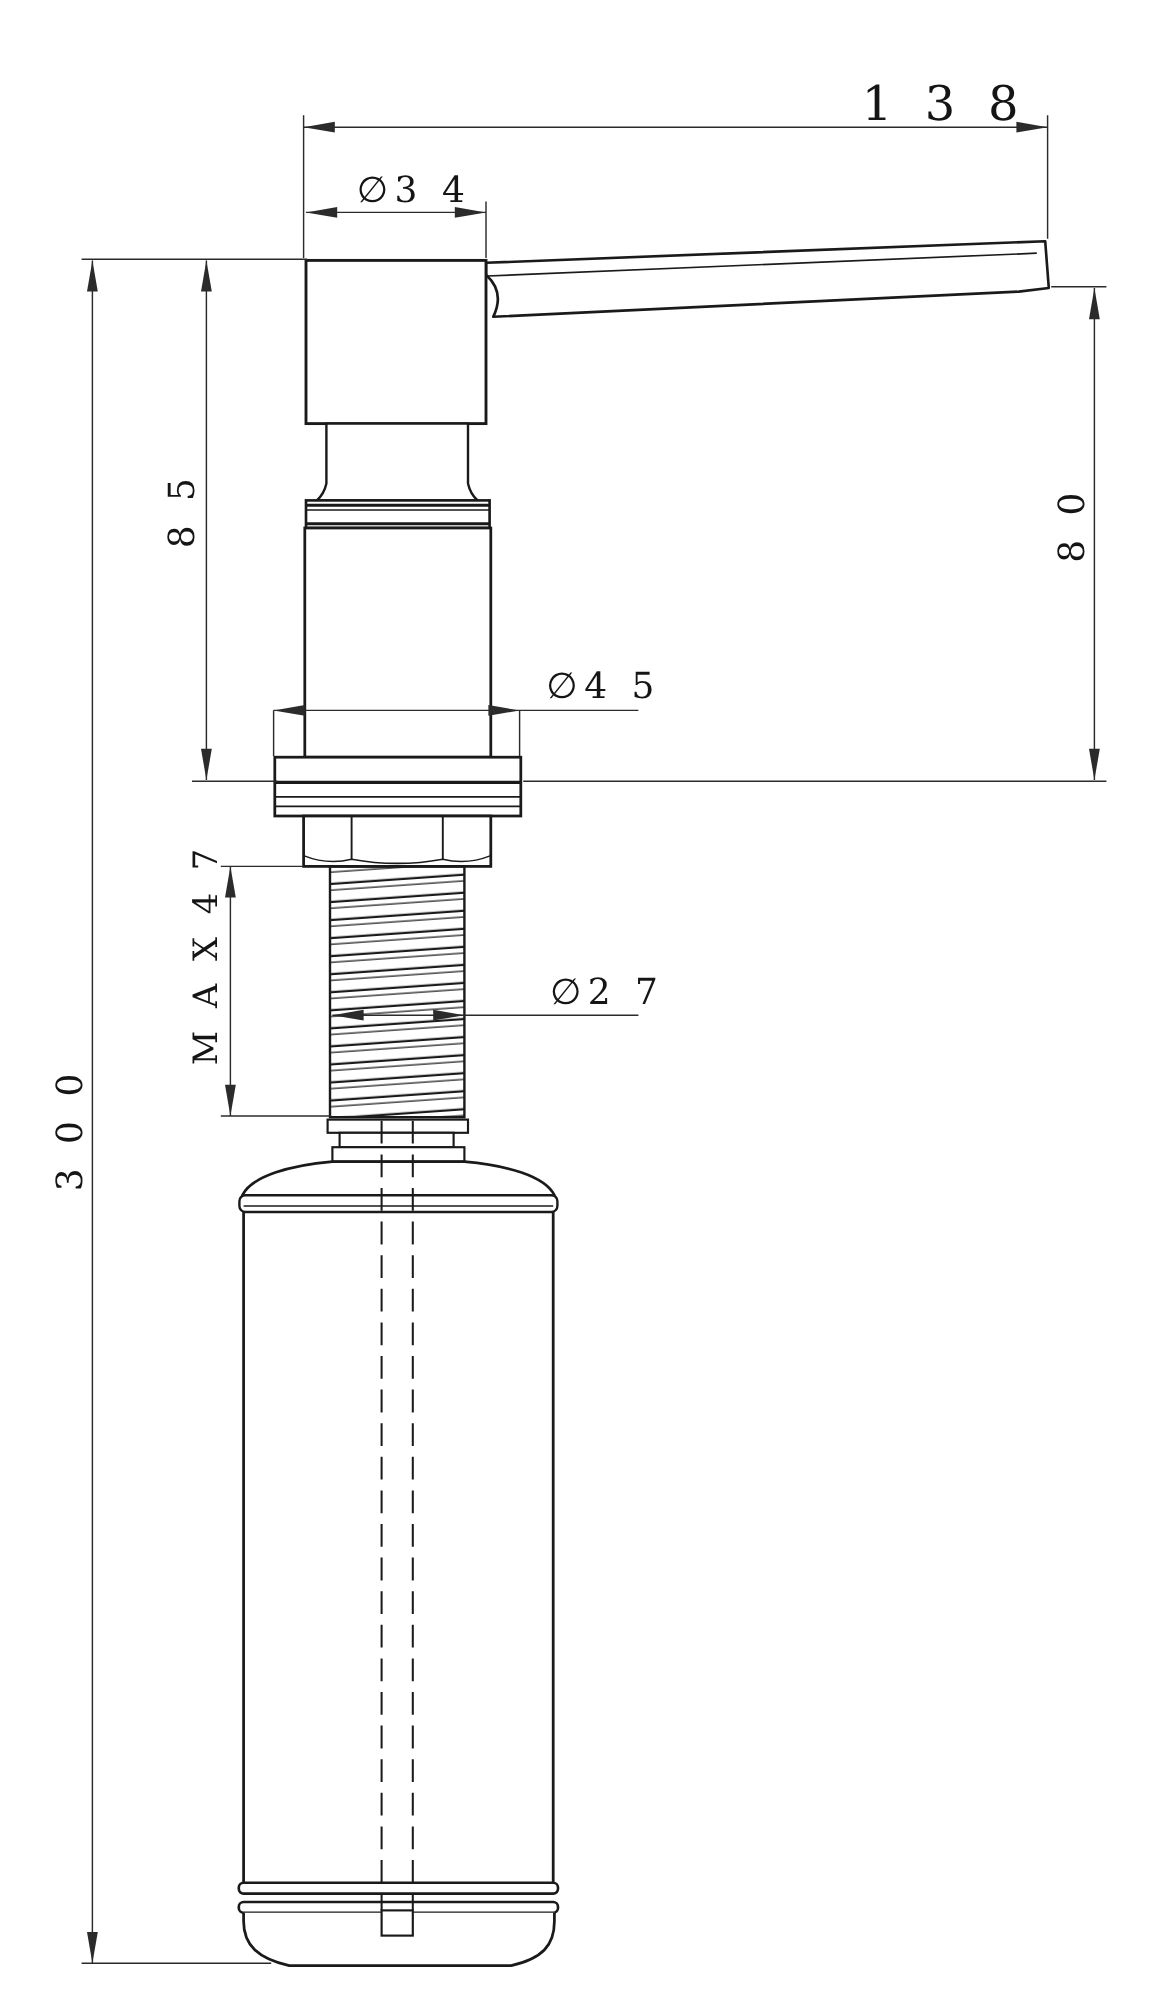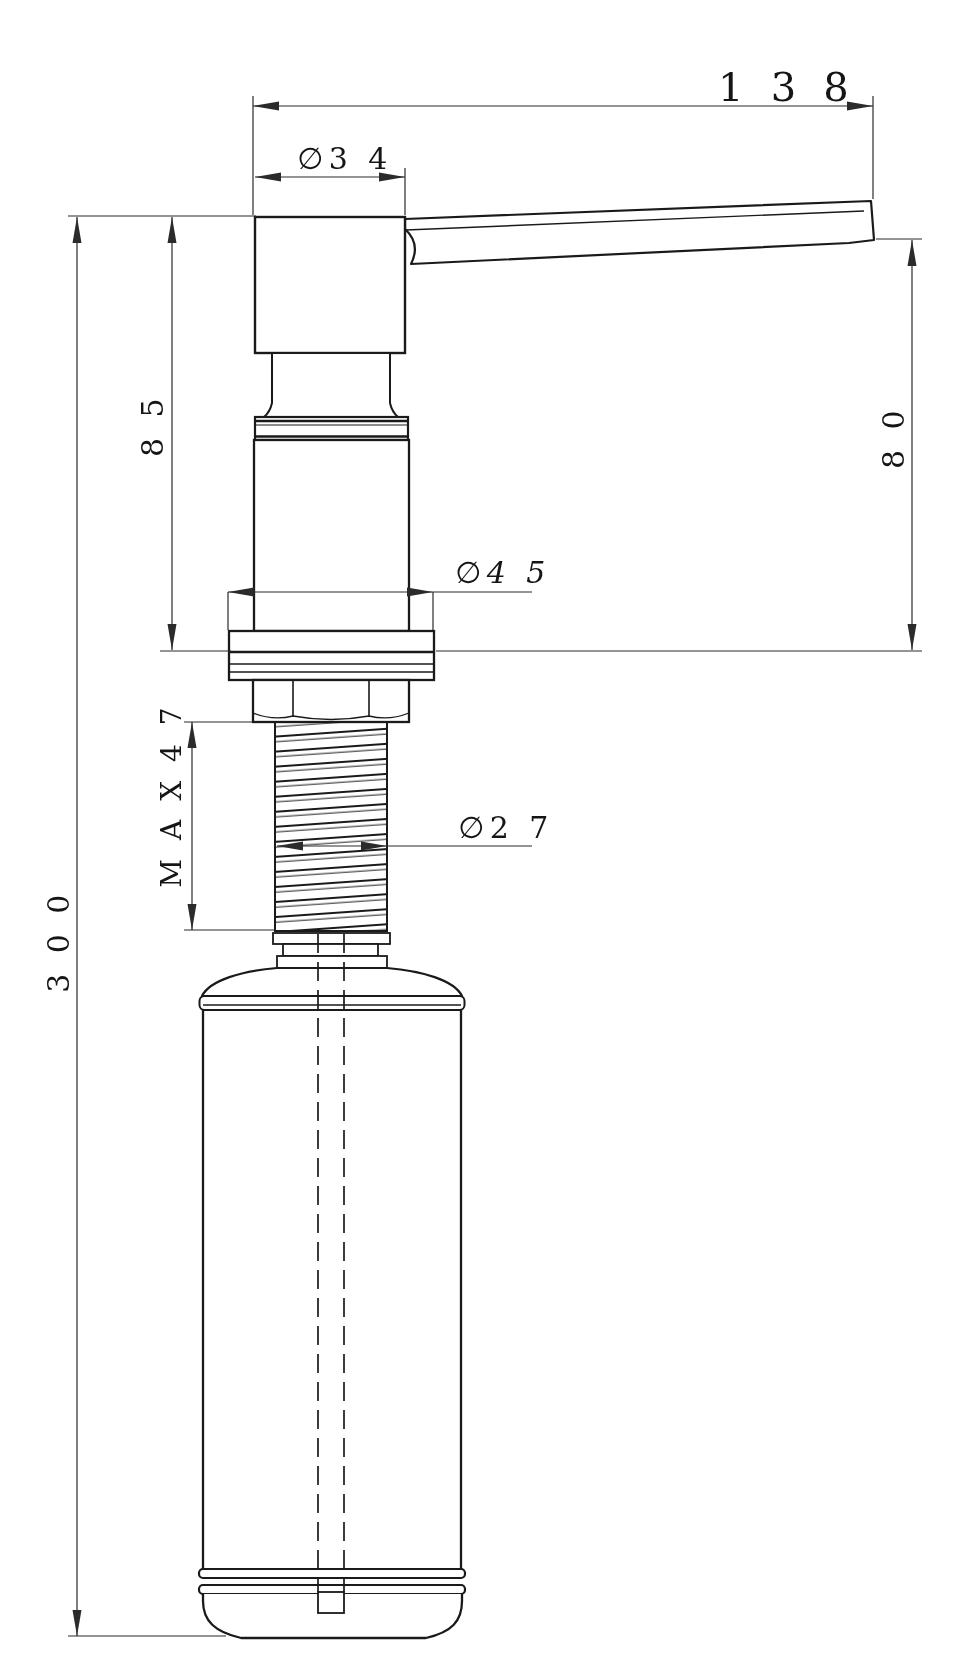--- a/index.html
+++ b/index.html
@@ -176,21 +176,21 @@
   </svg>
 
   <div class="dim-label fs-lg" style="left:760px;top:87px;">1 3 8</div>
 
   <div class="dim-label fs-md" style="left:333px;top:159px;margin-left:12px;">∅3 4</div>
 
   <div class="dim-label fs-md rot" style="left:153px;top:425px;">8 5</div>
 
   <div class="dim-label fs-md rot" style="left:894px;top:437px;">8 0</div>
 
-  <div class="dim-label fs-md" style="left:503px;top:573px;font-style:italic;">∅4 5</div>
+  <div class="dim-label fs-md" style="left:503px;top:573px;">∅4 5</div>
 
   <div class="dim-label fs-sm rot" style="left:172px;top:795px;">M A X 4 7</div>
 
   <div class="dim-label fs-md" style="left:506px;top:828px;">∅2 7</div>
 
   <div class="dim-label fs-md rot" style="left:59px;top:941px;">3 0 0</div>
 
 </div>
 
 </body></html>

